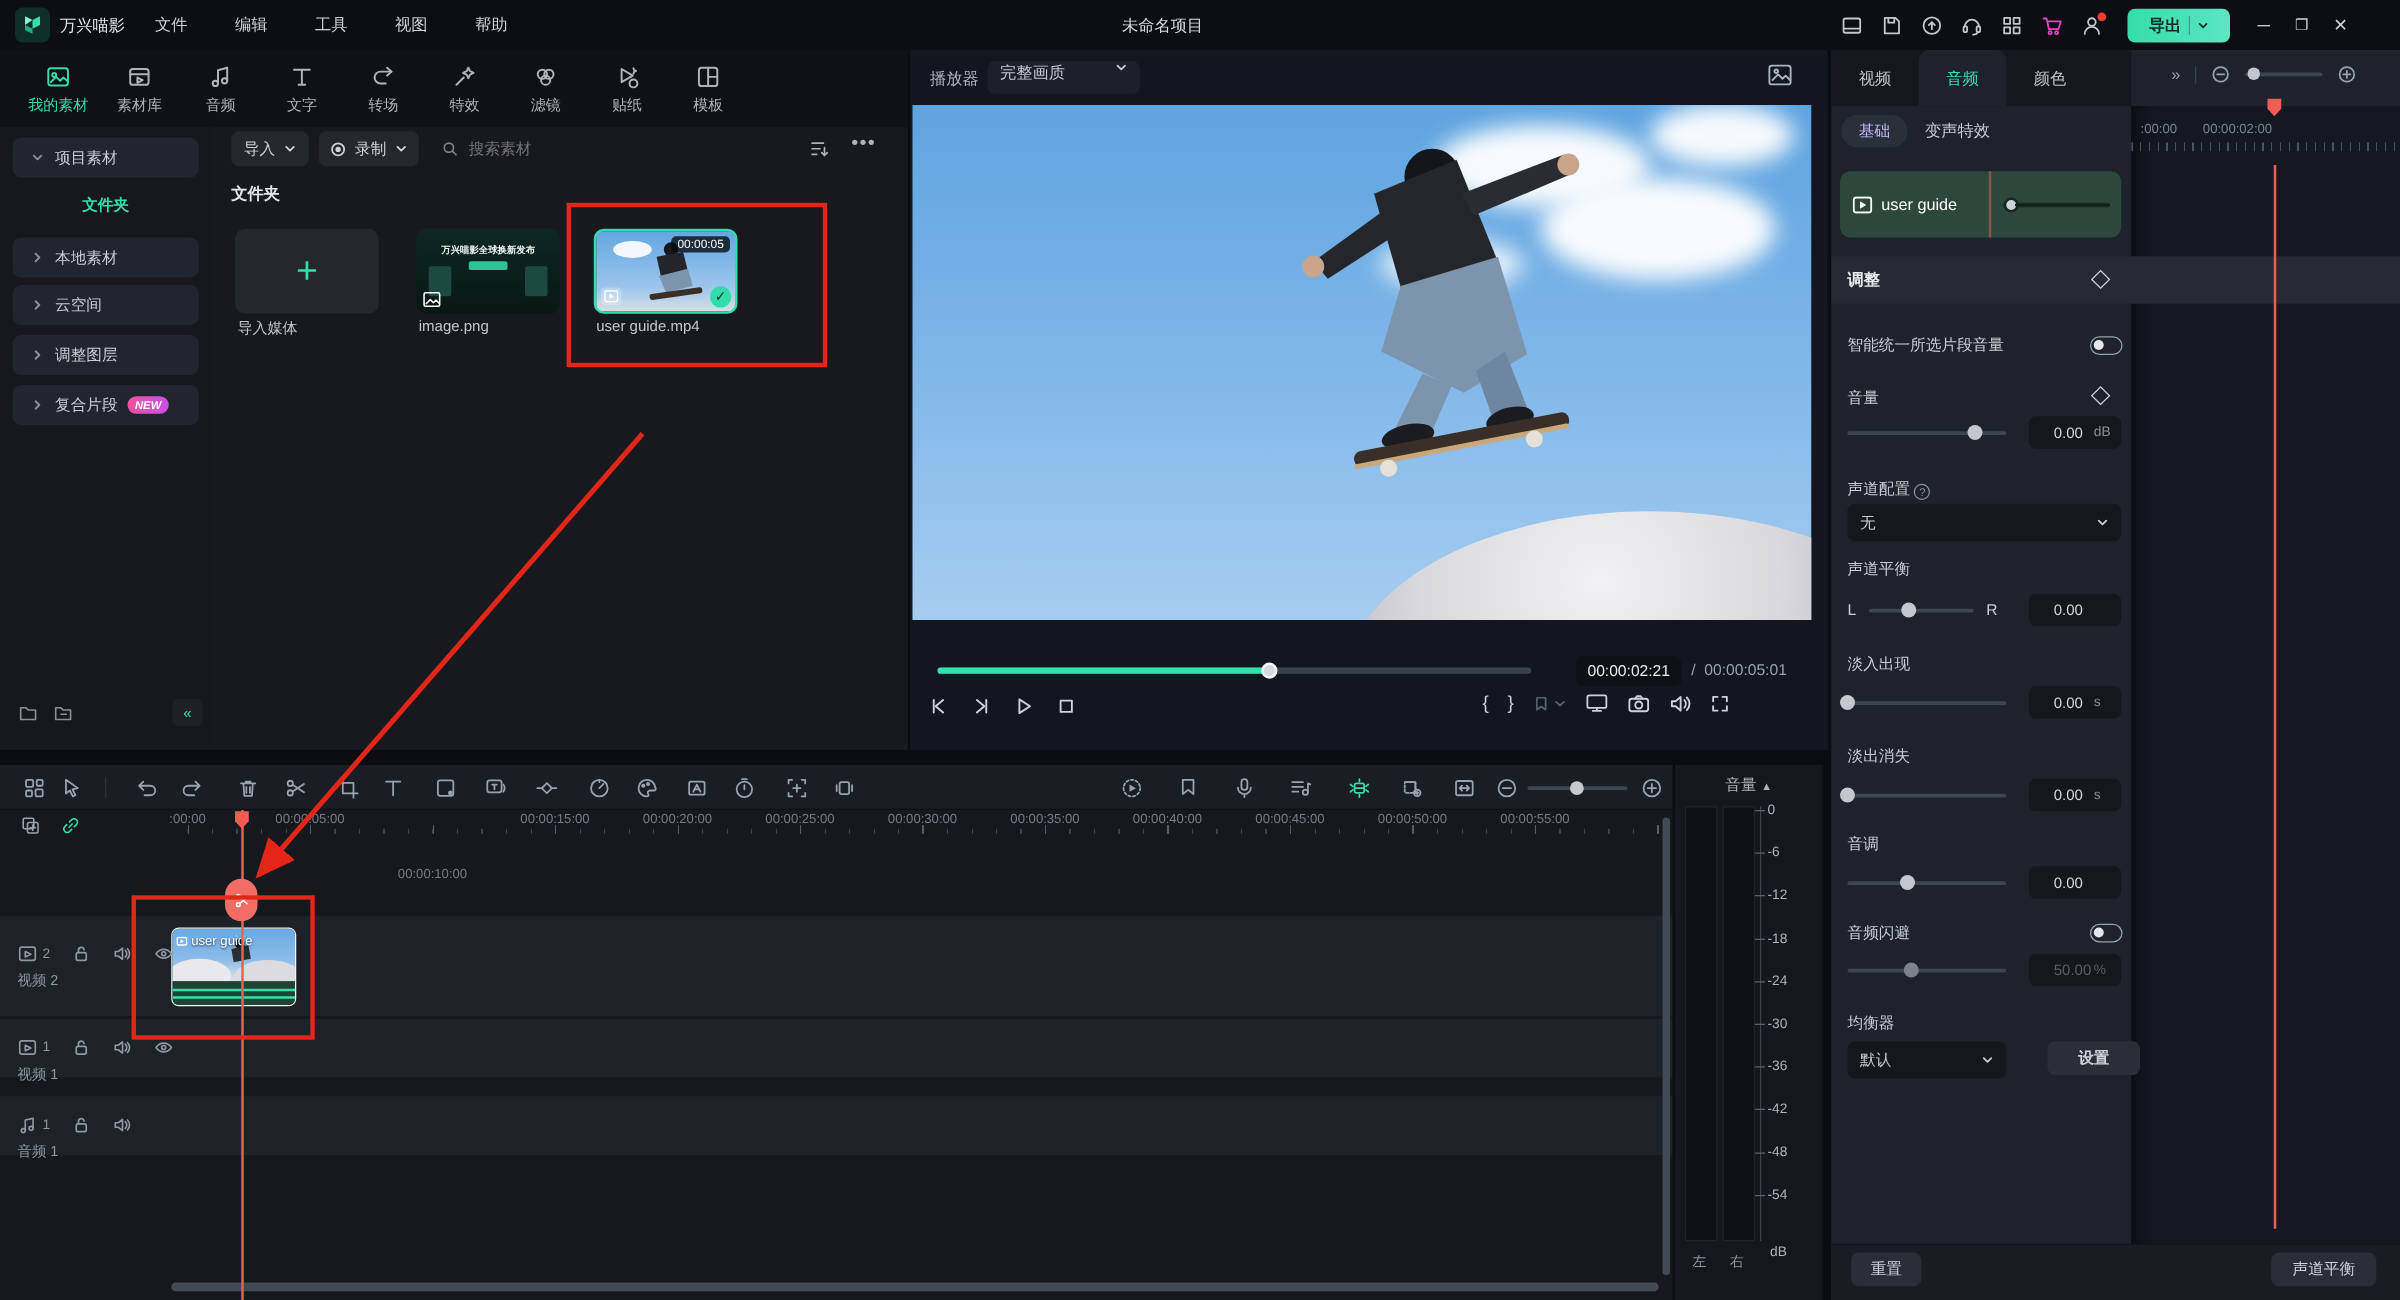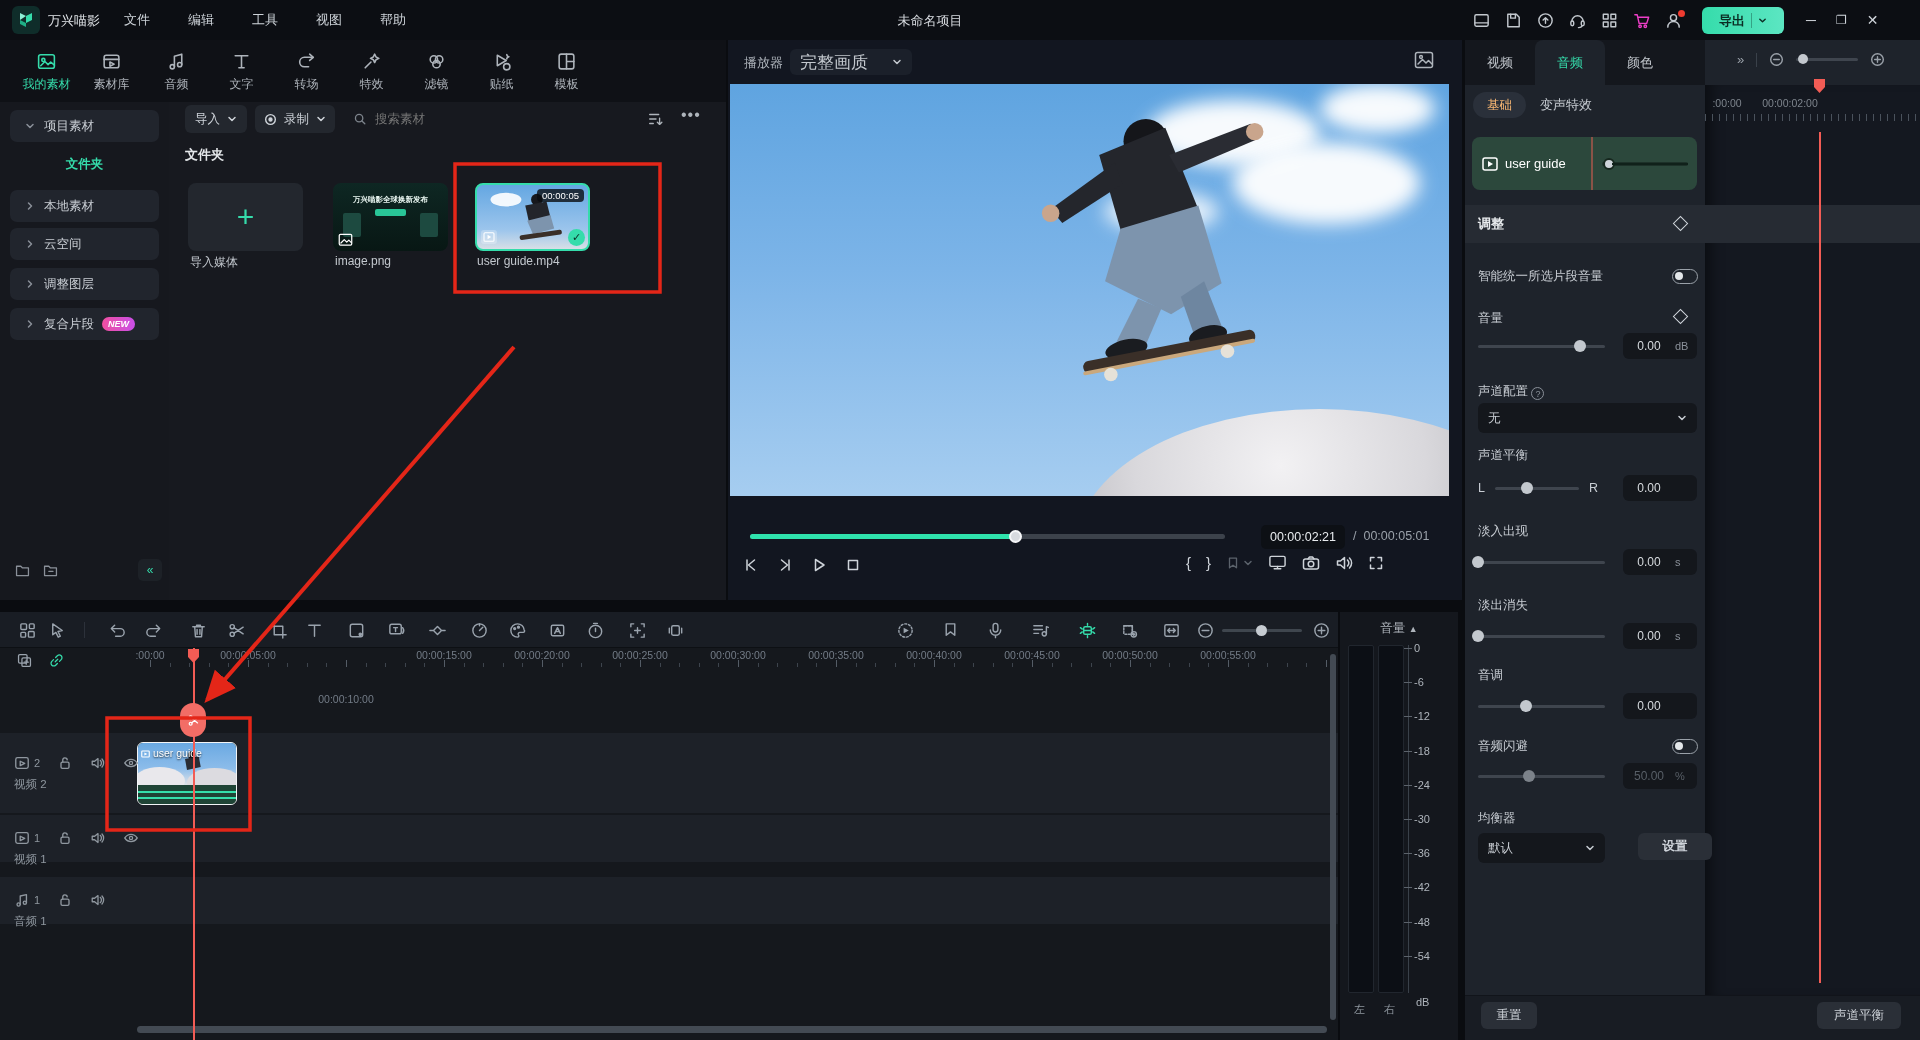--- a/index.html
+++ b/index.html
@@ -44,53 +44,53 @@
   .media-content { position:absolute; left:169px; top:62px; width:557px; height:498px; background:#17191f; }
   .m-btn { position:absolute; height:28px; border-radius:6px; background:#23272e; color:#ced3d9; display:flex; align-items:center; justify-content:center; gap:7px; font-size:12.5px; }
   .m-search { position:absolute; left:178px; top:3px; width:175px; height:28px; display:flex; align-items:center; gap:8px; color:#7d848c; padding-left:6px; }
   .sec-title { position:absolute; left:16px; top:44px; font-size:13px; font-weight:bold; color:#e4e7ea; }
   .tile { position:absolute; top:81px; width:115px; height:68px; border-radius:8px; overflow:hidden; }
   .tile-label { position:absolute; top:152px; font-size:12px; color:#c3c8ce; width:130px; white-space:nowrap; overflow:hidden; }
   .chev { width:10px; height:10px; }
 
   
   .pl-label { position:absolute; left:16px; top:14px; color:#aeb4bb; }
-  .pl-quality { position:absolute; left:62px; top:9px; width:122px; height:26px; border-radius:6px; background:#1b202a; color:#c3c8ce; display:flex; align-items:center; justify-content:space-between; padding:0 10px; font-size:17px; }
+  .pl-quality { position:absolute; left:62px; top:9px; width:122px; height:26px; border-radius:6px; background:#1b202a; color:#c3c8ce; display:flex; align-items:flex-start; justify-content:space-between; padding:0 10px; font-size:13px; }
   .pl-video { position:absolute; left:2px; top:44px; width:719px; height:412px; background:linear-gradient(180deg,#5fa4e0 0%,#7cb4e8 45%,#a6cdf0 100%); overflow:hidden; }
   .cloud { position:absolute; background:#fff; border-radius:50%; filter:blur(9px); opacity:.95; }
   .dome { position:absolute; left:48%; top:79%; width:68%; height:68%; border-radius:50%; background:radial-gradient(circle at 42% 20%, #f2f1f3 0%, #d9d8dc 40%, #97969c 100%); }
   .pl-progress { position:absolute; left:22px; top:494px; width:475px; height:5px; border-radius:3px; background:#3c424b; }
   .pl-progress .fill { height:5px; border-radius:3px; background:#2fe3ad; width:56%; }
   .pl-progress .knob { position:absolute; top:-4px; left:calc(56% - 7px); width:13px; height:13px; border-radius:50%; background:#d7dadf; border:2px solid #f5f6f8; }
   .time-box { position:absolute; left:533px; top:485px; width:84px; height:24px; background:#0d1015; border-radius:5px; color:#e8ebee; display:flex; align-items:center; justify-content:center; font-size:12.5px; }
   .time-total { position:absolute; left:625px; top:489px; color:#9aa1a9; font-size:12.5px; }
   .transport { position:absolute; left:14px; top:516px; display:flex; align-items:center; gap:16px; color:#ced3d9; }
   .transport .t-ic { width:18px; height:18px; }
   .pl-right-ics { position:absolute; left:458px; top:514px; display:flex; align-items:center; gap:15px; color:#ced3d9; font-size:15px; }
   .dim { color:#5b626b; }
 
   
   .p-tabs { position:absolute; left:0; top:0; width:240px; height:45px; background:#14171d; display:flex; }
   .p-tab { padding:0 22px; height:45px; display:flex; align-items:center; color:#c3c8ce; font-size:13px; }
   .p-tab.active { background:#1e232b; color:#35dcab; border-radius:8px 8px 0 0; }
   .p-subtabs { position:absolute; left:8px; top:52px; display:flex; align-items:center; gap:14px; }
-  .pill { height:26px; padding:0 14px; border-radius:13px; background:#2a303a; color:#fdba74; display:flex; align-items:center; font-size:12.5px; }
+  .pill { height:26px; padding:0 14px; border-radius:13px; background:#2a303a; color:#c4b5fd; display:flex; align-items:center; font-size:12.5px; }
   .kf-lane { position:absolute; left:240px; top:45px; width:215px; height:910px; background:#141820; box-shadow:inset 14px 0 14px -8px rgba(0,0,0,.45); }
   .lane-ctrl { position:absolute; left:272px; top:12px; display:flex; align-items:center; gap:12px; color:#9aa1a9; }
   .mini-ruler { position:absolute; left:240px; top:56px; width:215px; height:26px; color:#7d848c; font-size:10.5px; overflow:hidden; }
   .mini-ticks { position:absolute; left:0; top:18px; width:215px; height:7px; background:repeating-linear-gradient(90deg,#4a525c 0 1px,transparent 1px 7px); }
   .mr-label { position:absolute; top:1px; transform:translateX(-50%); white-space:nowrap; }
   .clip-bar { position:absolute; left:7px; top:97px; width:225px; height:53px; border-radius:8px; background:#2c483c; display:flex; align-items:center; }
   .sec-band { position:absolute; left:0; width:455px; height:38px; background:#262b33; display:flex; align-items:center; padding-left:13px; color:#e8ebee; font-weight:bold; font-size:13px; }
   .p-label { position:absolute; left:13px; color:#c9ced4; font-size:12.5px; }
   .p-slider { position:absolute; width:118px; height:3px; border-radius:2px; background:#3f454e; }
   .p-slider .knob { position:absolute; top:-5px; left:calc(var(--pct,0%) - 6px); width:12px; height:12px; border-radius:50%; background:#c3c8ce; }
   .p-slider.disabled .knob { background:#7c828a; }
   .val-box { position:absolute; left:158px; width:74px; height:26px; border-radius:6px; background:#14171c; display:flex; align-items:center; color:#d6dade; font-size:12px; }
-  .val-box .v { flex:1; text-align:center; }
+  .val-box .v { flex:1; text-align:left;margin-left:20px; }
   .val-box .u { width:22px; color:#8a9099; font-size:11px; }
   .val-box.disabled .v, .val-box.disabled .u { color:#585f67; }
   .p-drop { position:absolute; left:13px; height:30px; border-radius:6px; background:#14171c; color:#c6cbd1; display:flex; align-items:center; justify-content:space-between; padding:0 10px; font-size:12.5px; }
   .toggle { position:absolute; left:207px; width:26px; height:15px; border-radius:8px; border:1.5px solid #9aa1a9; }
   .toggle::after { content:""; position:absolute; left:2px; top:2px; width:8px; height:8px; border-radius:50%; background:#e4e7ea; }
   .kf-dia { position:absolute; left:210px; width:11px; height:11px; border:1.5px solid #cfd4da; transform:rotate(45deg); }
   .p-btn { position:absolute; height:27px; border-radius:6px; background:#2a2f37; color:#ced3d9; display:flex; align-items:center; justify-content:center; font-size:12.5px; }
   .p-bottom { position:absolute; left:0; top:955px; width:455px; height:45px; background:#181c23; border-top:1px solid #11141a; }
   .red-line-mini { position:absolute; left:354px; top:92px; width:1.5px; height:851px; background:#f25c55; }
   .pin { position:absolute; width:13px; height:16px; }

